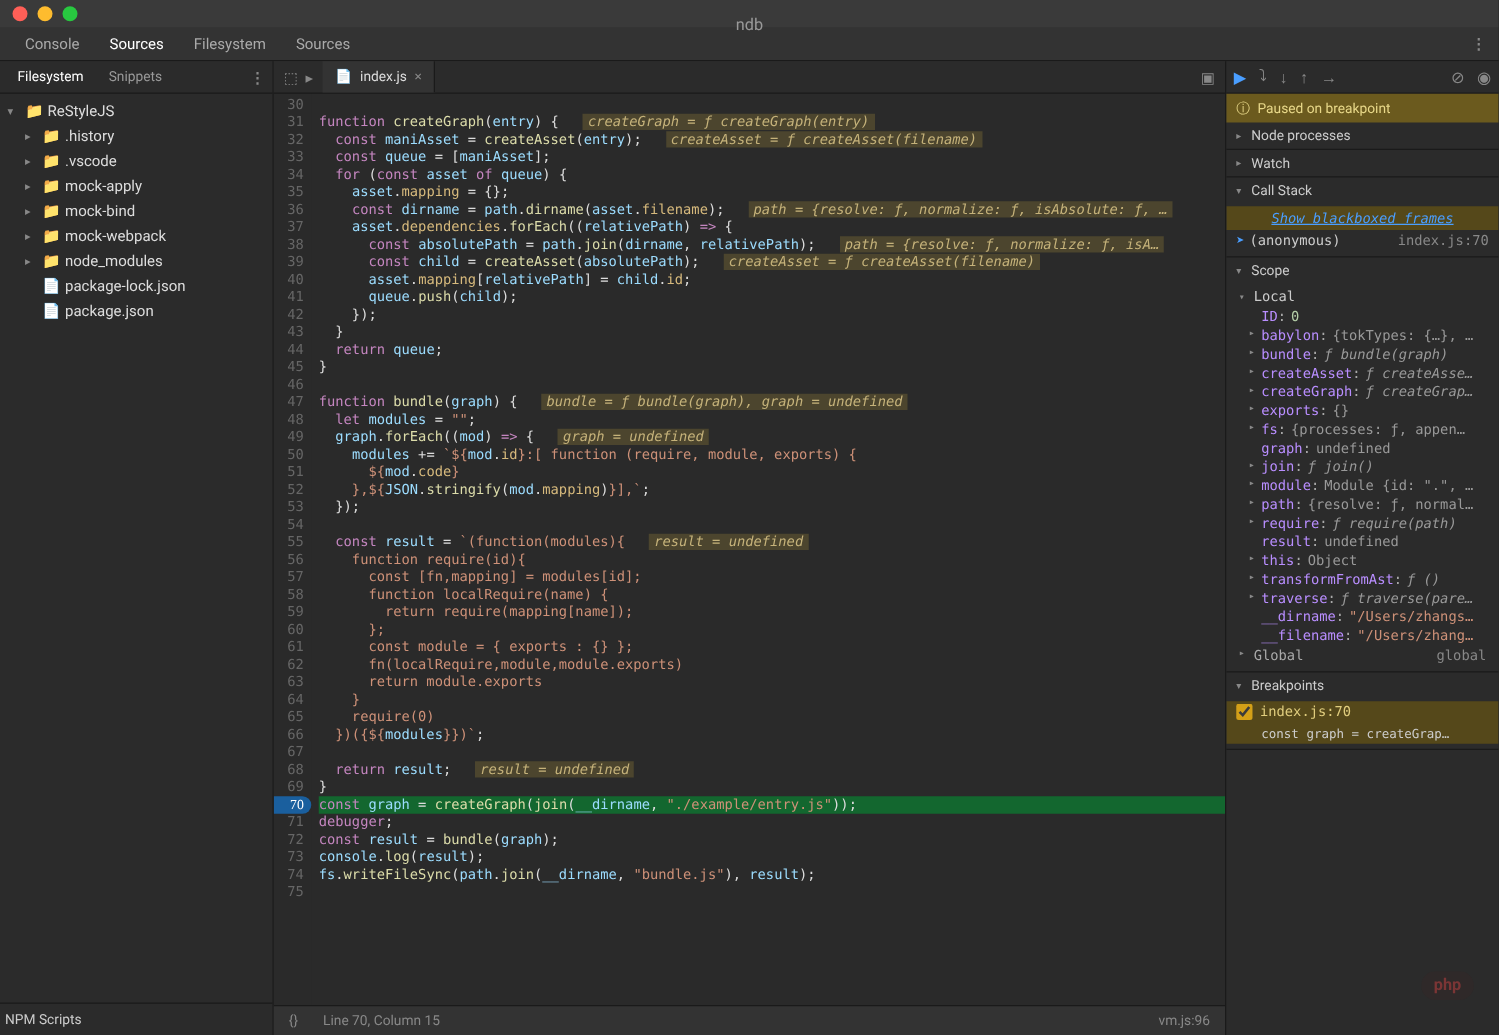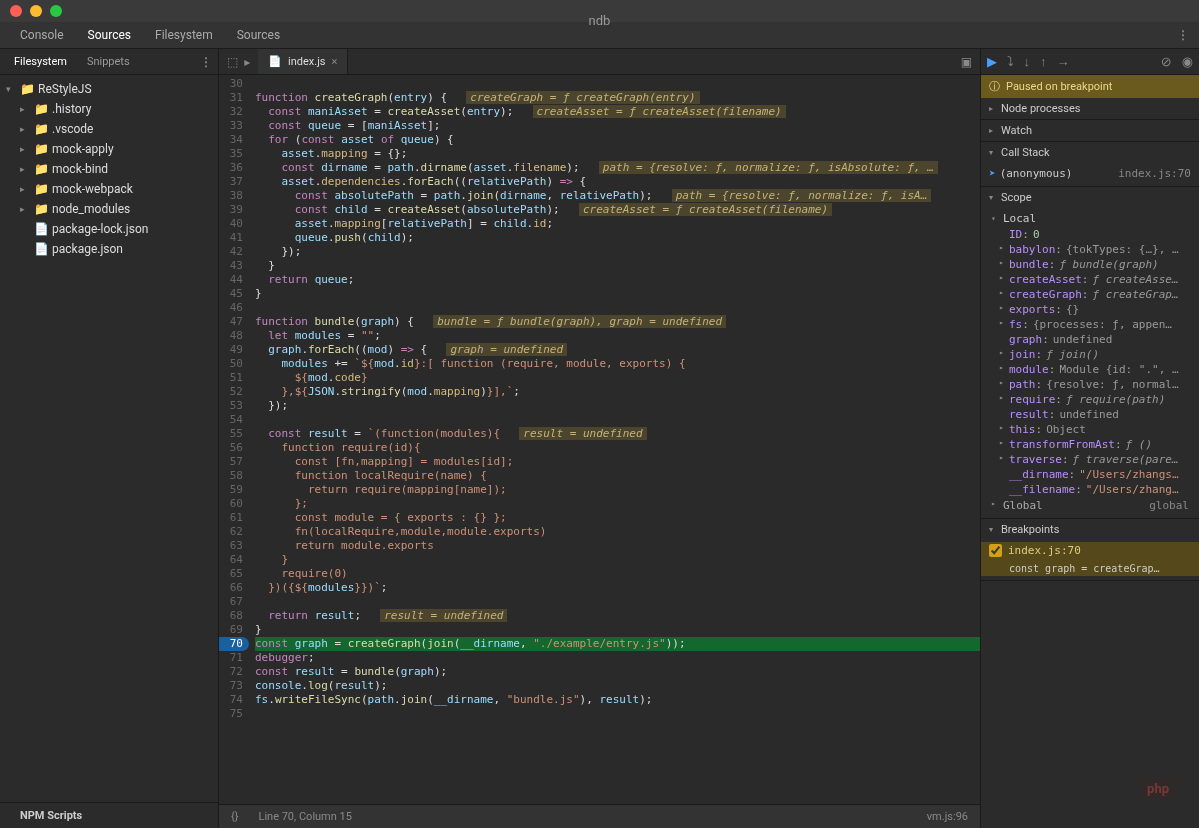--- a/index.html
+++ b/index.html
@@ -19,32 +19,32 @@
 .stab { padding:4px 10px; color:#999; cursor:pointer; font-size:11px; }
 .stab.active { color:#fff; }
 .stab-more { margin-left:auto; color:#888; font-weight:bold; letter-spacing:2px; cursor:pointer; }
 .tree { flex:1; overflow:auto; padding:4px 0; }
 .tnode { display:flex; align-items:center; height:20px; padding-left:6px; cursor:pointer; gap:4px; }
 .tcaret { width:10px; color:#888; font-size:9px; }
 .ticon { width:14px; text-align:center; }
 .folder{color:#c09553}.folder.green{color:#6fa660;background:none}
 .file{color:#888}
 .tlabel { color:#ddd; white-space:nowrap; }
-.npm { height:26px; border-top:1px solid #1a1a1a; display:flex; align-items:center; padding-left:20px; color:#ccc; font-size:11px;font-weight:bold; }
+.npm { height:26px; border-top:1px solid #1a1a1a; display:flex; align-items:center; padding-left:4px; color:#ccc; font-size:11px; }
 .center { flex:1; background:#2a2a2a; display:flex; flex-direction:column; min-width:0; }
 .fbar { height:26px; display:flex; align-items:center; border-bottom:1px solid #1a1a1a; background:#2b2b2b; }
 .fnav { display:flex; gap:6px; padding:0 8px; color:#888; }
 .fnav span { cursor:pointer; }
 .ftab { height:100%; display:flex; align-items:center; padding:0 10px; background:#333; border-right:1px solid #1a1a1a; gap:6px; color:#ddd; cursor:pointer; font-size:11px; }
 .fclose { color:#888; cursor:pointer; }
 .fmax { margin-left:auto; padding:0 8px; color:#888; cursor:pointer; }
 .editor { flex:1; display:flex; overflow:hidden; font-family:Menlo,Monaco,Consolas,monospace; font-size:11px; line-height:14px; }
 .gutter { width:30px; background:#2a2a2a; color:#666; text-align:right; padding:2px 6px 2px 0; user-select:none; }
 .gline { height:14px; }
-.gline.exec { background:#1a5f9e; color:#fff; margin-right:-6px; padding-right:6px; border-top-right-radius:7px; border-bottom-right-radius:7px; position:relative; }
+.gline.exec { background:#1a5f9e; color:#fff; margin-right:-6px; padding-right:6px; border-top-right-radius:7px; border-bottom-right-radius:7px; position:relative;font-family:Liberation Serif, serif; }
 .code { flex:1; padding:2px 0 2px 6px; overflow:auto; white-space:pre; color:#ddd; }
 .cline { height:14px; }
 .cline.hl { background:#13672f; }
 .kw{color:#c586c0}.fn{color:#dcdcaa}.str{color:#ce9178}.num{color:#b5cea8}.var{color:#9cdcfe}.prop{color:#d7ba7d}
 .hint { background:rgba(110,95,50,0.5); color:#c5b27a; padding:0 4px; margin-left:6px; font-style:italic; }
 .status { height:24px; background:#333; border-top:1px solid #1a1a1a; display:flex; align-items:center; padding:0 12px; color:#888; font-size:11px; gap:20px; }
 .status .right { margin-left:auto; }
 .rpanel { width:219px; background:#2b2b2b; display:flex; flex-direction:column; border-left:1px solid #1a1a1a; overflow:hidden; }
 .dbgbar { height:26px; display:flex; align-items:center; padding:0 6px; gap:10px; border-bottom:1px solid #1a1a1a; }
 .dbgbtn { color:#888; cursor:pointer; font-size:13px; }
@@ -249,20 +249,21 @@
           <span class="scaret">▸</span>
           <span>Watch</span>
         </div>
       </div>
     <div class="sect">
       <div class="shead">
           <span class="scaret">▾</span>
           <span>Call Stack</span>
         </div>
       <div class="sbody">
+        <div class="bbxlink"><a>Show blackboxed frames</a></div>
         <div class="frame">
           <span style="color:#4a9eff;margin-right:4px">➤</span>
           <span>(anonymous)</span>
           <span class="loc">index.js:70</span>
         </div>
       </div>
     </div>
     <div class="sect">
       <div class="shead">
           <span class="scaret">▾</span>

